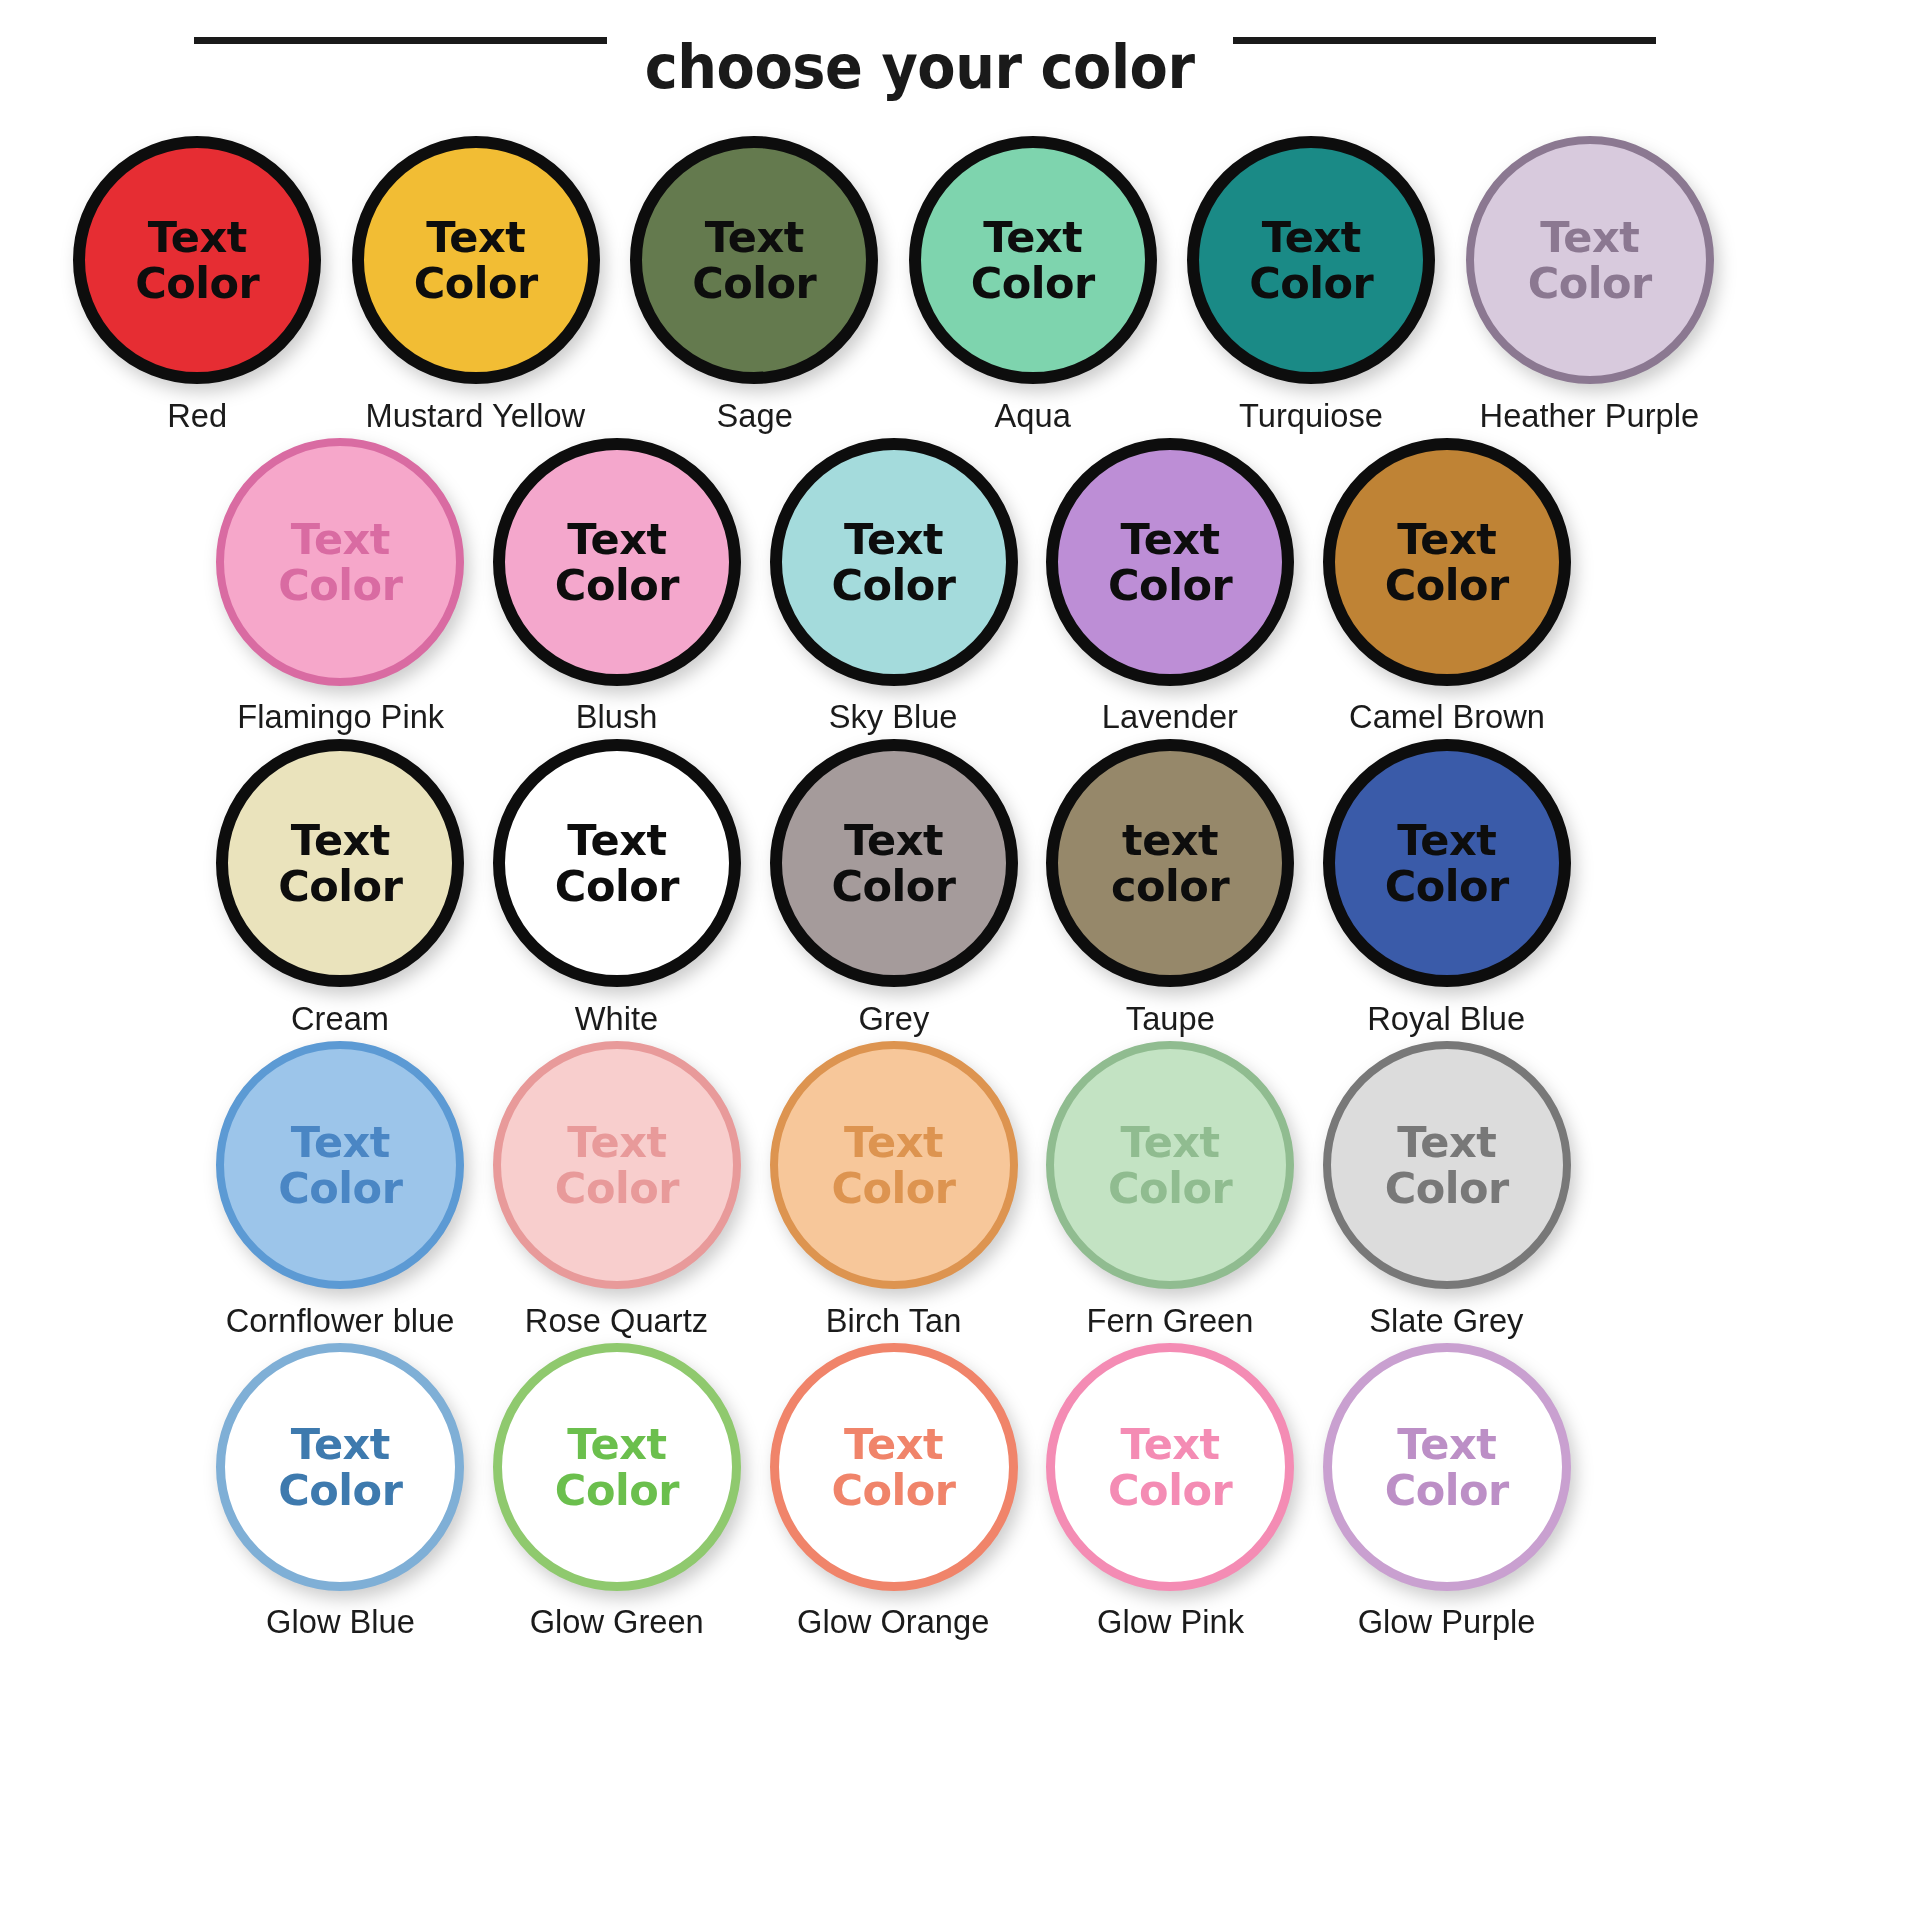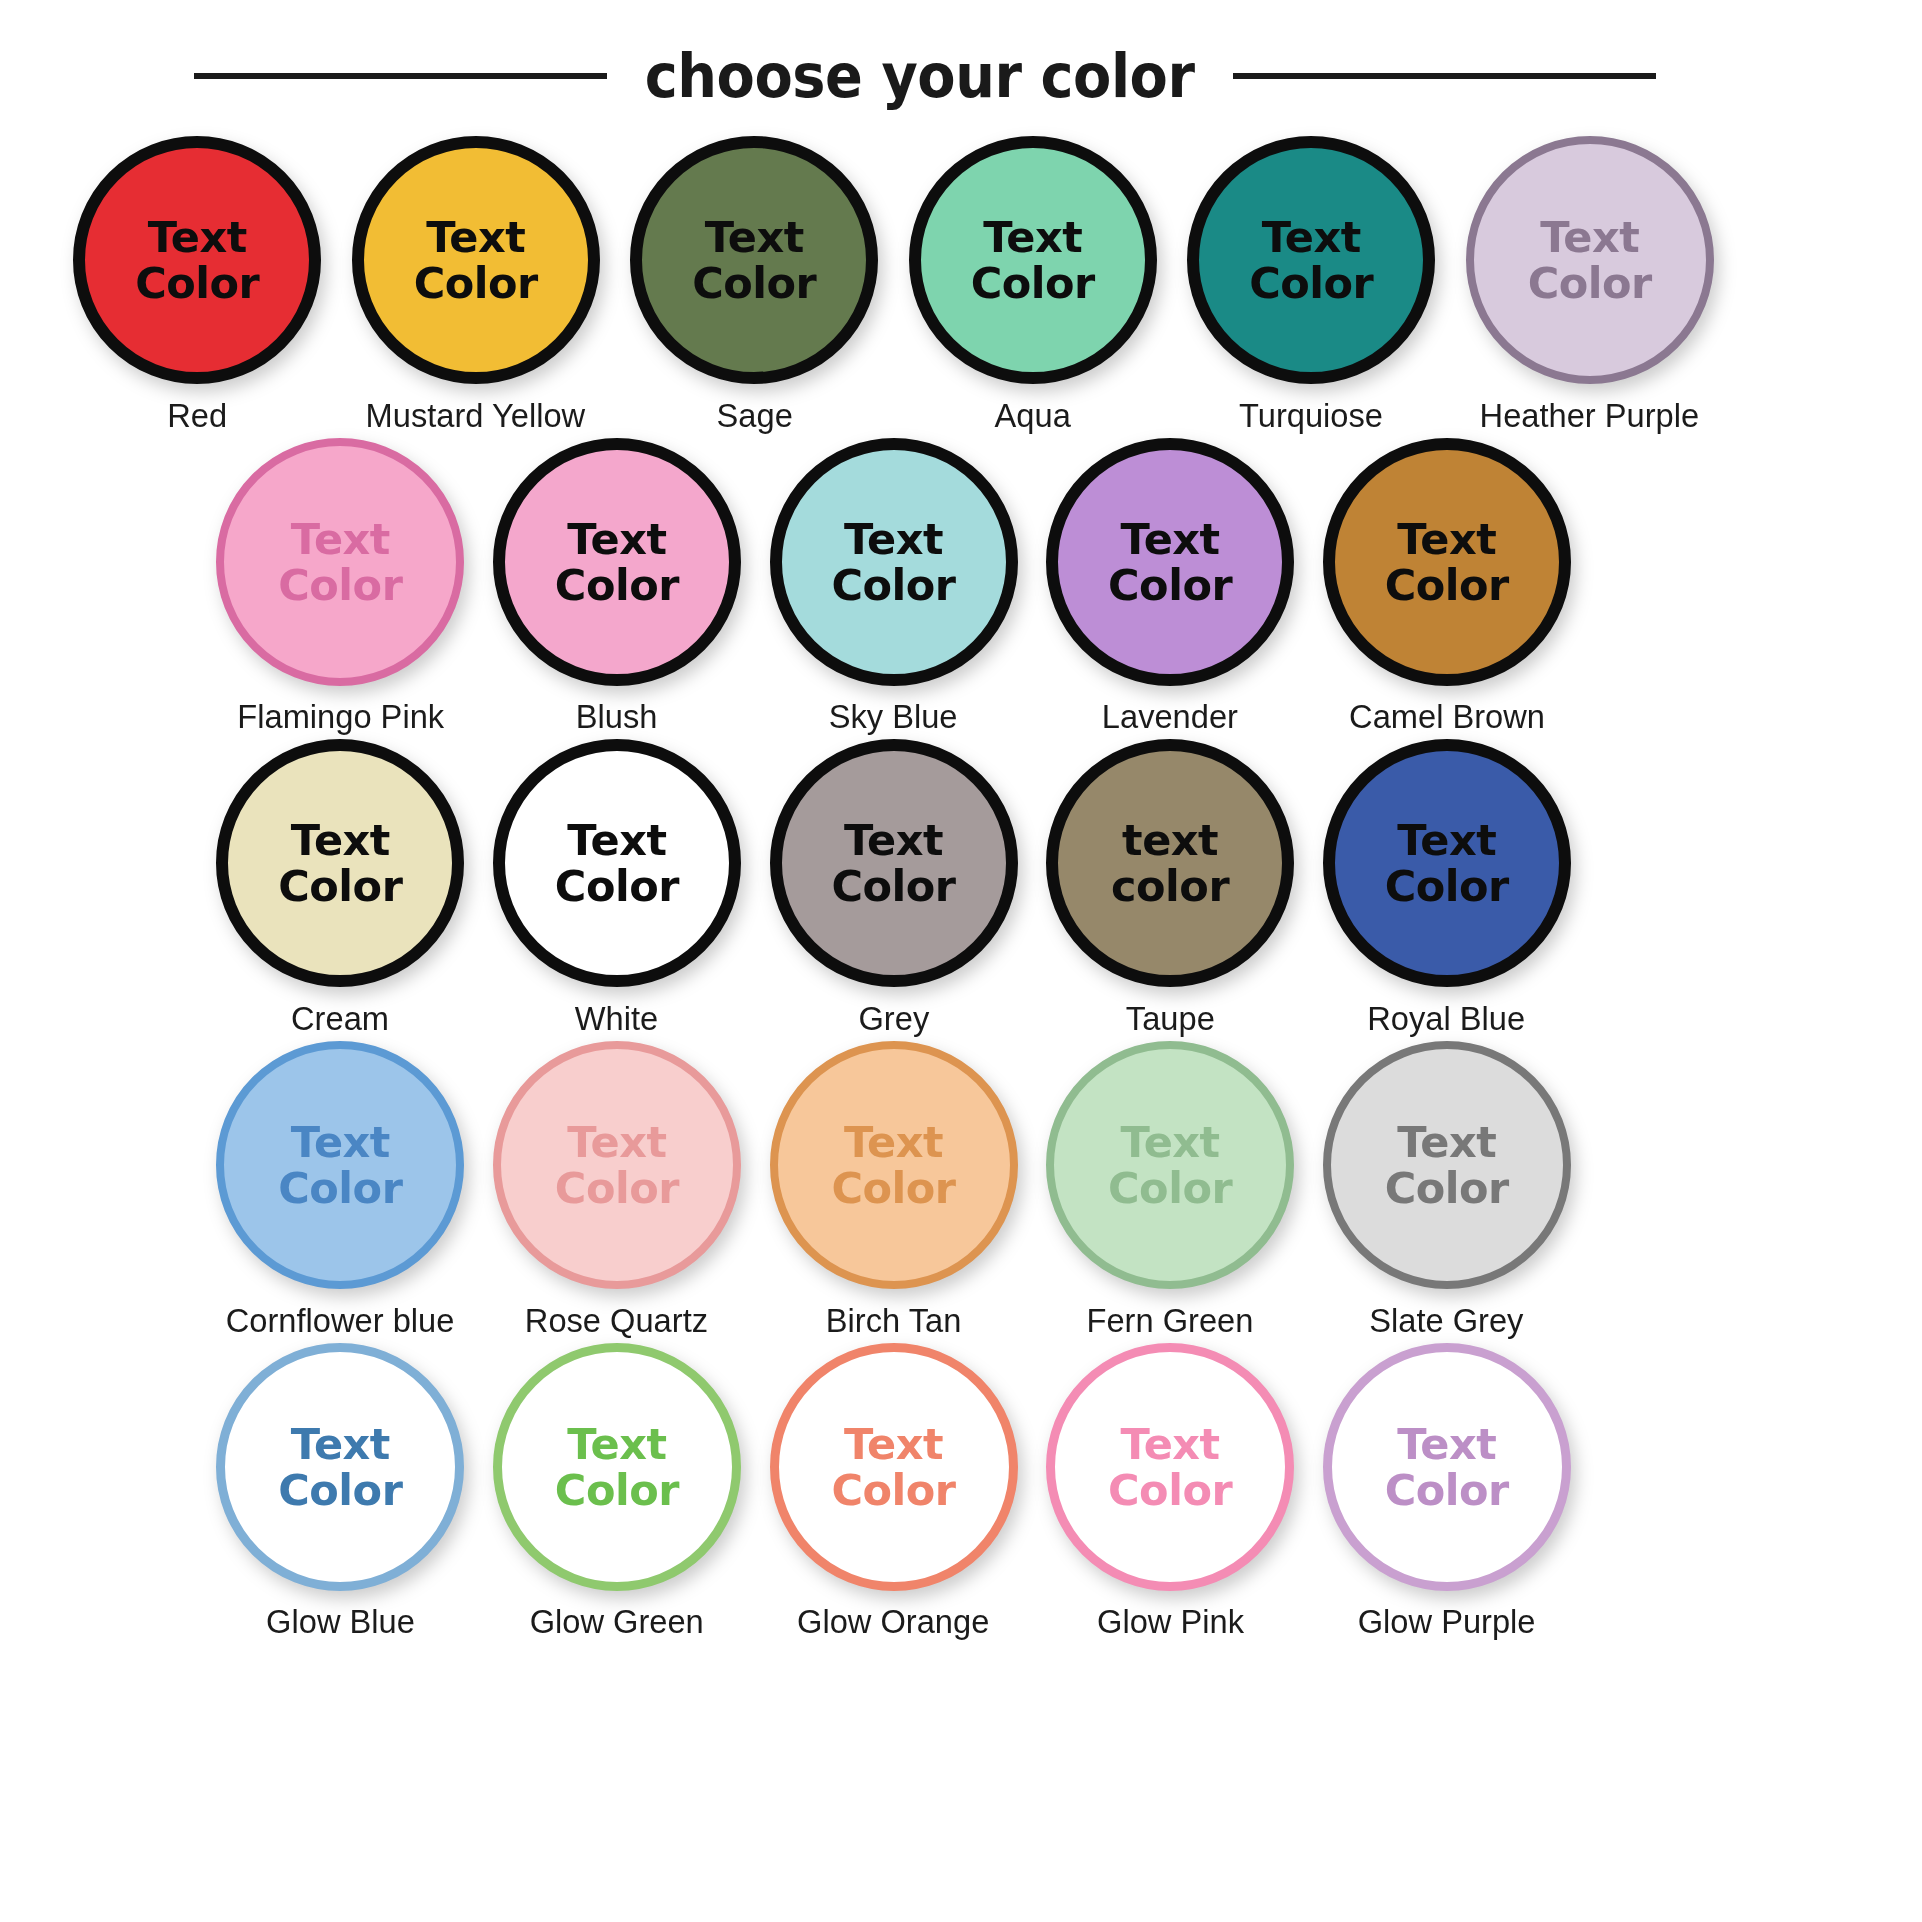--- a/index.html
+++ b/index.html
@@ -11,21 +11,21 @@
     height: 1922px;
     background: #ffffff;
     font-family: "Liberation Sans", sans-serif;
     overflow: hidden;
     position: relative;
   }
 
   
   .header {
     display: flex;
-    align-items: center;
+    align-items: flex-start;
     justify-content: center;
     gap: 17px;
     padding: 37px 192px 0 120px;
     box-sizing: border-box;
     width: 100%;
     height: 115px;
   }
   .rule {
     height: 6.7px;
     background: #1a1a1a;

